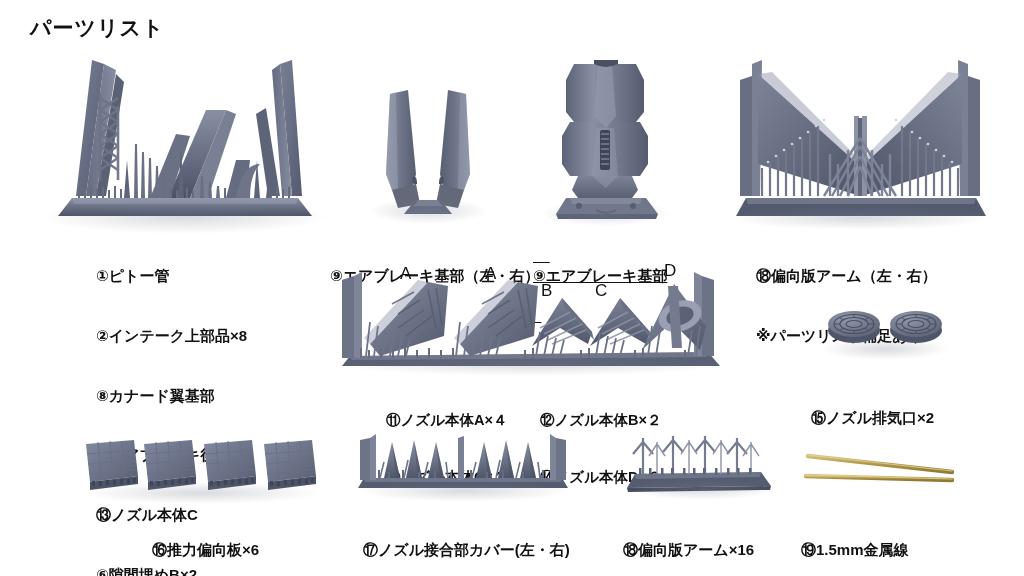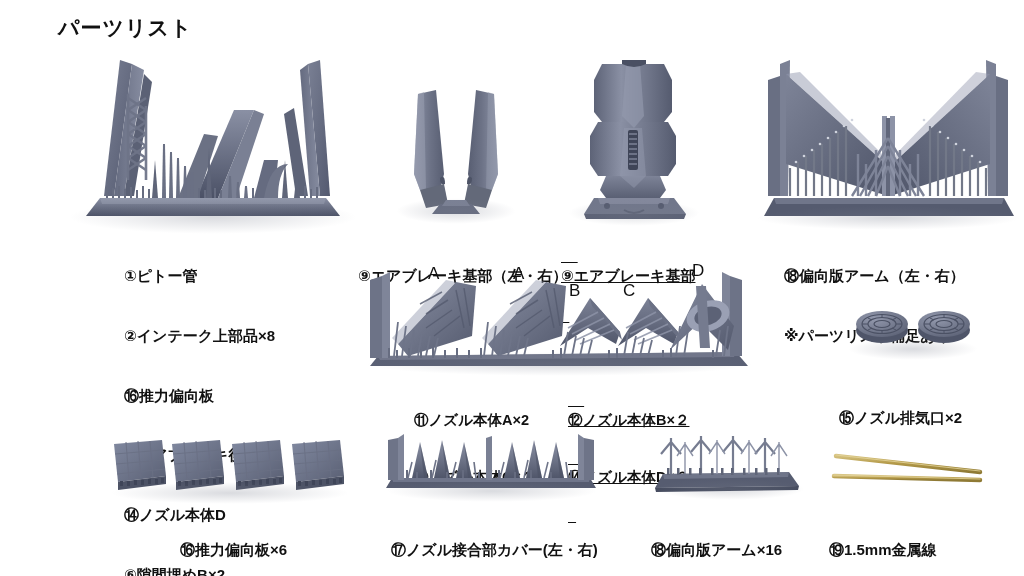--- a/index.html
+++ b/index.html
@@ -4,21 +4,21 @@
 <style>
   html, body { margin:0; padding:0; }
   body {
     width:1024px; height:576px;
     background:#ffffff;
     font-family:"Liberation Sans", "DejaVu Sans", sans-serif;
     overflow:hidden;
     position:relative;
     color:#111;
   }
-  .page { position:relative; width:846px; height:576px;margin-left:28px; }
+  .page { position:relative; width:846px; height:576px; }
 
   .title {
     position:absolute; left:30px; top:14px;
     font-size:21px; font-weight:bold; letter-spacing:1px;
     color:#111;
   }
 
   .cap {
     position:absolute;
     font-size:15px;
@@ -129,23 +129,23 @@
           <rect x="242" y="141" width="2" height="9"></rect>
         <rect x="248" y="139" width="2" height="11"></rect>
       </g>
     </svg>
   </div>
   <div class="shadow" style="left:40px; top:200px; width:290px; height:34px;"></div>
 
   <div class="cap" style="left:96px; top:226px;">
     <div>①ピトー管</div>
     <div>②インテーク上部品×8</div>
-    <div>⑯推力偏向板</div>
+    <div>⑧カナード翼基部</div>
     <div>④エアブレーキ後部</div>
-    <div>⑭ノズル本体D</div>
+    <div>⑬ノズル本体C</div>
     <div>⑥隙間埋めB×2</div>
     
     
   </div>
 
   <div class="part" style="left:368px; top:78px; width:120px; height:140px;">
     <svg width="120" height="140" viewBox="0 0 120 140">
       <defs>
         <linearGradient id="g8a" x1="0" y1="0" x2="1" y2="0">
           <stop offset="0" stop-color="#8e94a8"></stop>
@@ -426,24 +426,24 @@
         <rect x="252" y="78" width="2" height="10"></rect>
           <rect x="298" y="80" width="2" height="8"></rect>
         <rect x="306" y="78" width="2" height="10"></rect>
           <rect x="348" y="80" width="2" height="8"></rect>
       </g>
     </svg>
   </div>
   <div class="shadow" style="left:336px; top:352px; width:390px; height:24px;"></div>
 
   <div class="cap small" style="left:386px; top:372px;">
-    <div>⑪ノズル本体A×2</div>
+    <div>⑪ノズル本体A×４</div>
     <div>⑬ノズル本体C×２</div>
   </div>
-  <div class="cap small" style="left:540px; top:372px;text-decoration:underline;">
+  <div class="cap small" style="left:540px; top:372px;">
     <div>⑫ノズル本体B×２</div>
     <div>⑭ノズル本体D×２</div>
   </div>
 
   <div class="part" style="left:820px; top:300px; width:130px; height:52px;">
     <svg width="130" height="52" viewBox="0 0 130 52">
       <defs>
         <radialGradient id="g15" cx="0.35" cy="0.3" r="0.8">
           <stop offset="0" stop-color="#9399ad"></stop>
             <stop offset="1" stop-color="#5c6276"></stop>

